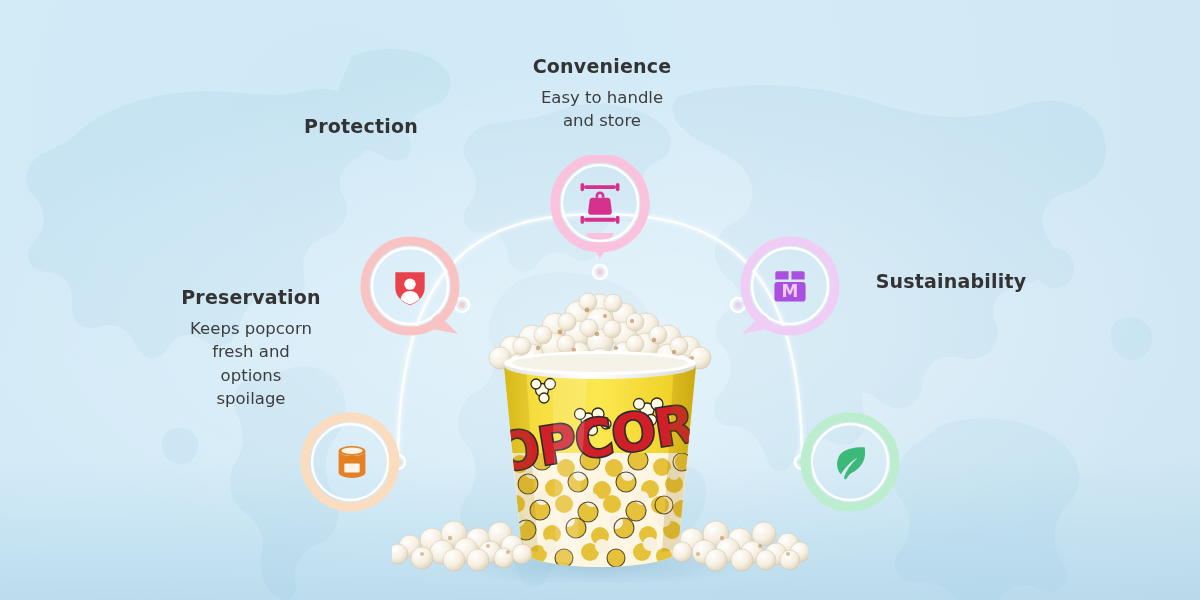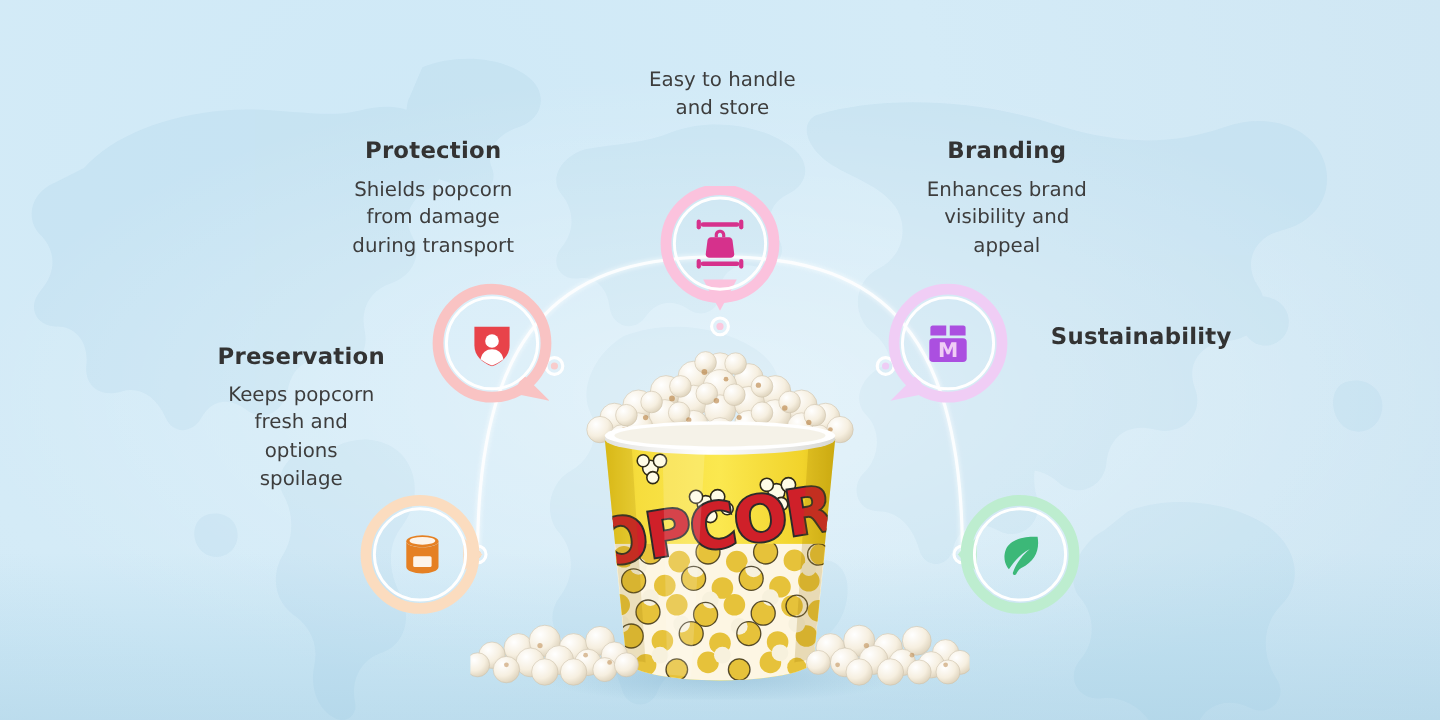--- a/index.html
+++ b/index.html
@@ -558,40 +558,28 @@
     <p class="desc">
       <span>Keeps popcorn</span><br>
       <span>fresh and</span><br>
       <span>options</span><br>
       <span>spoilage</span>
     </p>
   </div>
 
   <div class="block" style="left:252px; top:115px; width:218px;">
     <p class="title">Protection</p>
-    <p class="desc">
-      <span>Shields popcorn</span><br>
-      <span>from damage</span><br>
-      <span>during transport</span>
-    </p>
   </div>
 
   <div class="block" style="left:495px; top:55px; width:214px;">
+    <p class="title">Convenience</p>
     <p class="desc">
       <span>Easy to handle</span><br>
       <span>and store</span>
     </p>
   </div>
 
-  <div class="block" style="left:732px; top:115px; width:214px;">
-    <p class="title">Branding</p>
-    <p class="desc">
-      <span>Enhances brand</span><br>
-      <span>visibility and</span><br>
-      <span>appeal</span>
-    </p>
-  </div>
 
   <div class="block" style="left:842px; top:270px; width:218px;">
     <p class="title">Sustainability</p>
   </div>
 
 </div>
 
 </body></html>

